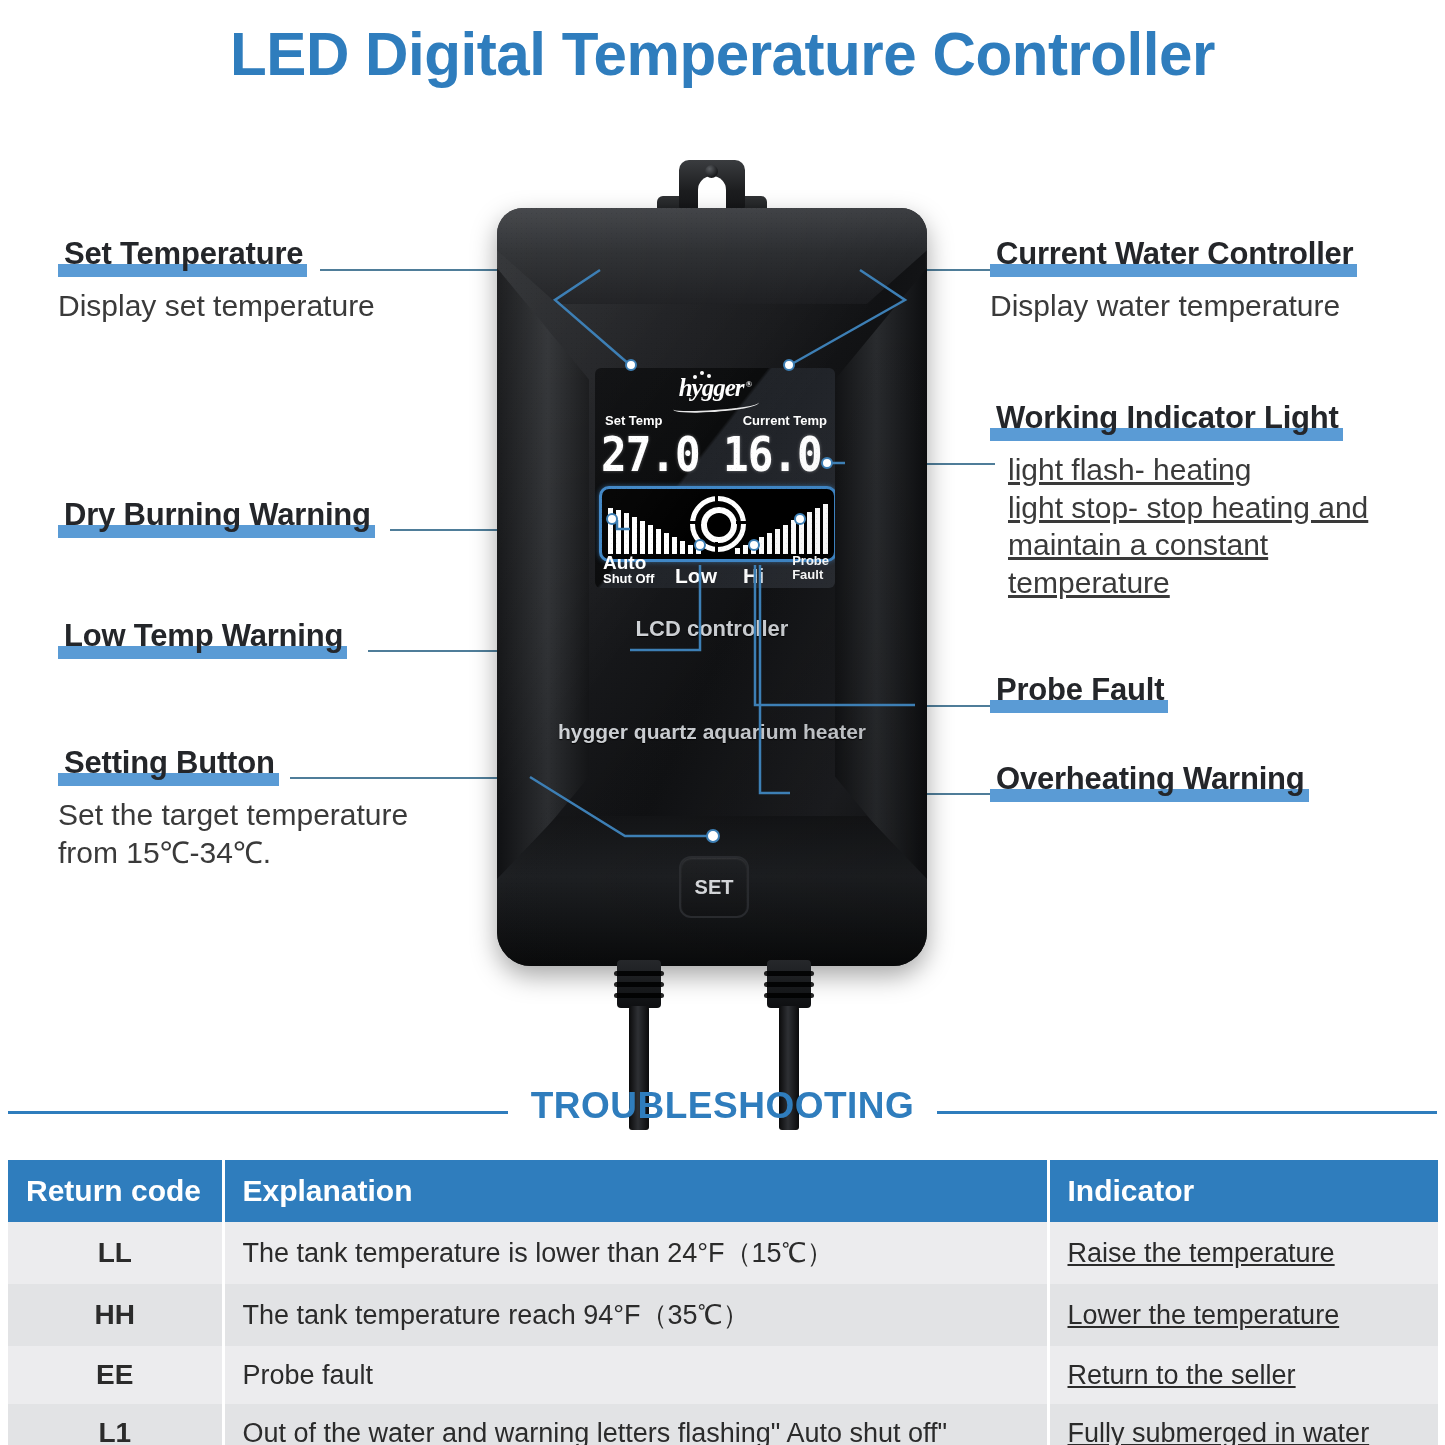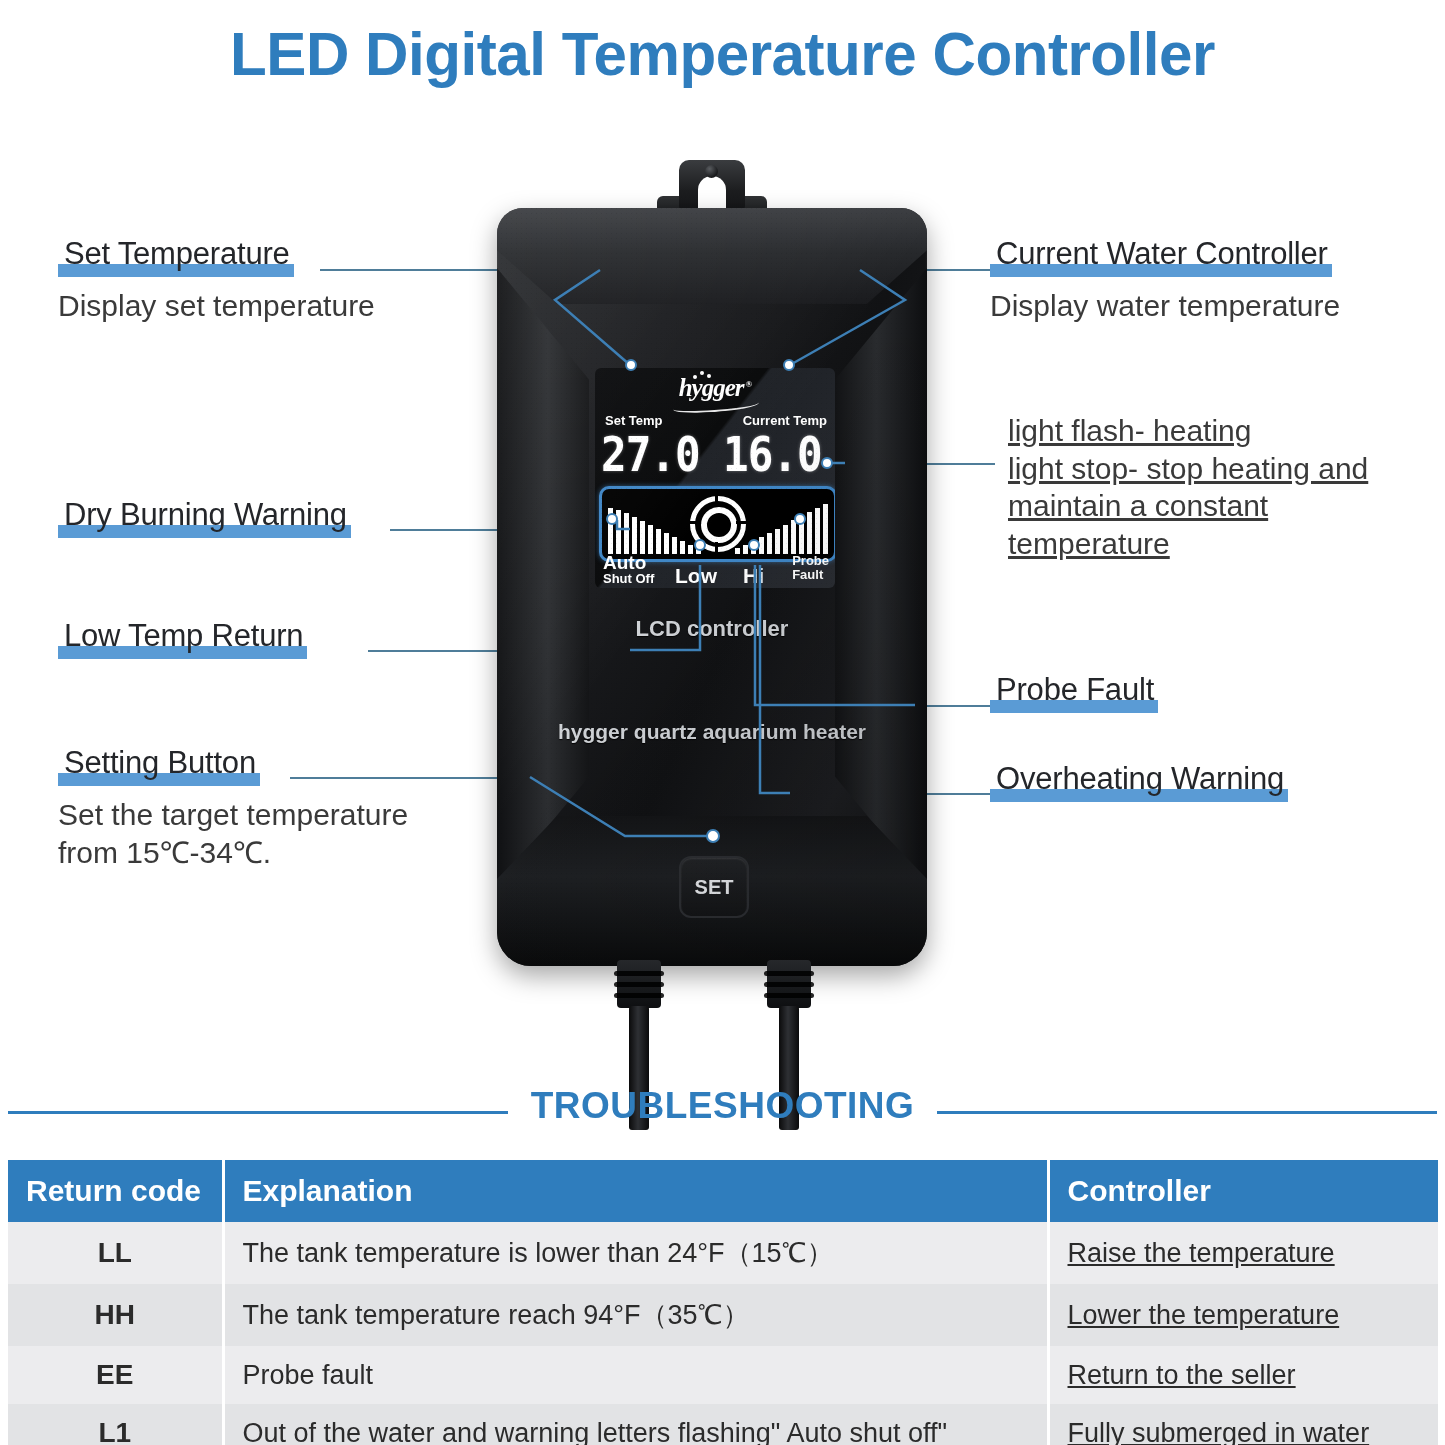--- a/index.html
+++ b/index.html
@@ -19,21 +19,21 @@
     letter-spacing:-0.5px;
     color:#2f7dbd;
     font-family:"Liberation Sans", sans-serif;
     transform:scaleX(0.97);
   }
   
   .ann{position:absolute;}
   .ann .hd{
     display:inline-block;
     position:relative;
-    font-size:31px;font-weight:normal;color:#24262a;
+    font-size:31px;font-weight:bold;color:#24262a;
     letter-spacing:-0.2px;
     padding:0 4px 3px 6px;
     white-space:nowrap;
     z-index:3;
   }
   .ann .hd::after{
     content:"";position:absolute;left:0;right:0;bottom:-2px;height:13px;
     background:#5a9bd5;z-index:-1;
   }
   .ann .body{
@@ -271,35 +271,36 @@
 <div class="ann" style="left:58px;top:236px;">
   <div class="hd">Set Temperature</div>
   <div class="body">Display set temperature</div>
 </div>
 
 <div class="ann" style="left:58px;top:497px;">
   <div class="hd">Dry Burning Warning</div>
 </div>
 
 <div class="ann" style="left:58px;top:618px;">
-  <div class="hd">Low Temp Return</div>
+  <div class="hd">Low Temp Warning</div>
 </div>
 
 <div class="ann" style="left:58px;top:745px;">
   <div class="hd">Setting Button</div>
   <div class="body">Set the target temperature
 from 15℃-34℃.</div>
 </div>
 
 <div class="ann" style="left:990px;top:236px;">
   <div class="hd">Current Water Controller</div>
   <div class="body">Display water temperature</div>
 </div>
 
 <div class="ann indent" style="left:990px;top:400px;">
+  <div class="hd">Working Indicator Light</div>
   <div class="body">light flash- heating
 light stop- stop heating and
 maintain a constant
 temperature</div>
 </div>
 
 <div class="ann" style="left:990px;top:672px;">
   <div class="hd">Probe Fault</div>
 </div>
 
@@ -443,21 +444,21 @@
   <table>
     <colgroup>
         <col class="c1">
         <col class="c2">
         <col class="c3">
       </colgroup>
     <thead>
       <tr>
         <th>Return code</th>
         <th>Explanation</th>
-        <th>Controller</th>
+        <th>Indicator</th>
       </tr>
     </thead>
     <tbody>
       <tr>
         <td class="code">LL</td>
         <td>The tank temperature is lower than 24°F（15℃）</td>
         <td>Raise the temperature</td>
       </tr>
       <tr>
         <td class="code">HH</td>

